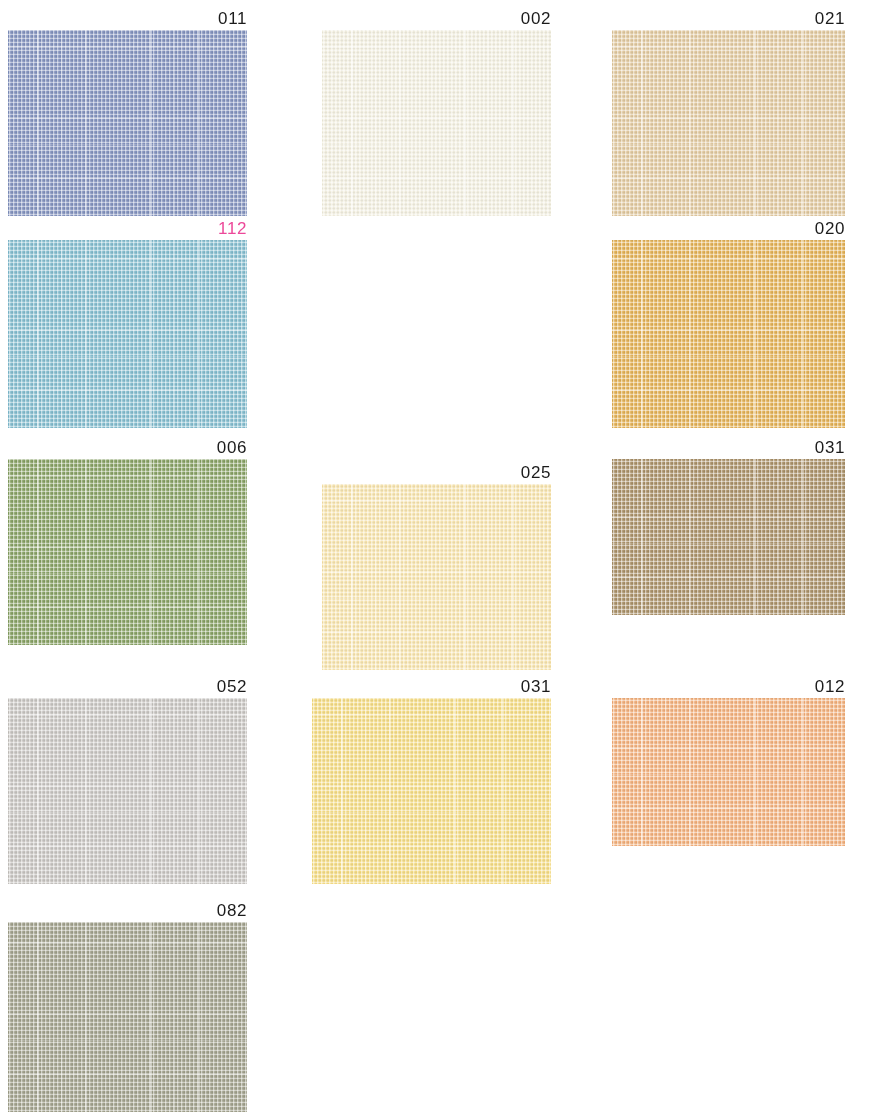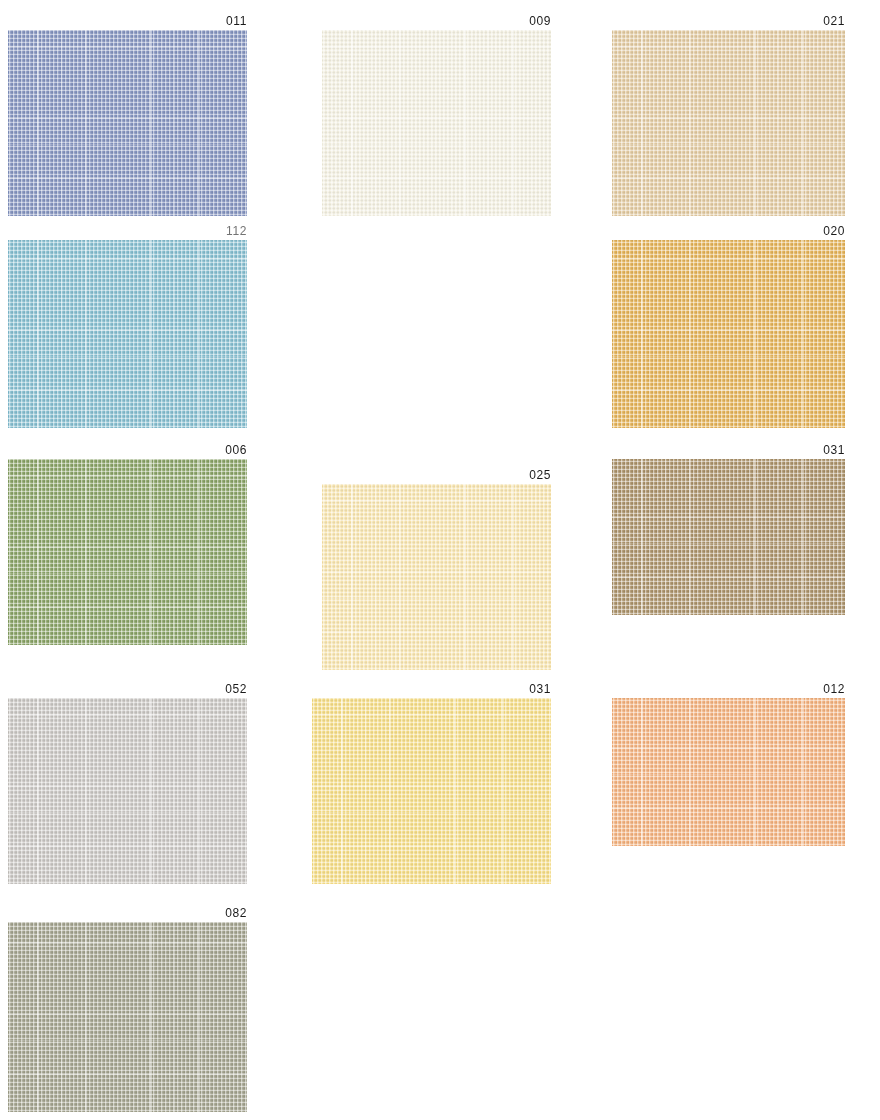--- a/index.html
+++ b/index.html
@@ -26,21 +26,21 @@
   .swatch-cell {
     position: absolute;
   }
 
   .swatch-label {
     position: absolute;
     right: 0;
     bottom: 100%;
     margin-bottom: 3px;
     font-family: "Liberation Sans", sans-serif;
-    font-size: 12px;
+    font-size: 17px;
     font-weight: 400;
     letter-spacing: 0.6px;
     color: #1b1b1b;
     line-height: 1;
     white-space: nowrap;
   }
 
   .swatch-chip {
     position: relative;
     width: 100%;
@@ -125,29 +125,29 @@
 </style>
 </head>
 <body>
 
 <div id="swatch-grid" style="background: rgb(255, 255, 255);">
     <div class="swatch-cell" style="left: 8px; top: 30px; width: 239px; height: 186px;">
       <div class="swatch-label" style="color: rgb(27, 27, 27);">011</div>
       <div class="swatch-chip" style="background-color: rgb(139, 154, 196); background-image: repeating-linear-gradient(90deg, rgb(124, 140, 184) 0px, rgb(124, 140, 184) 2px, rgb(139, 154, 196) 2px, rgb(139, 154, 196) 4px), repeating-linear-gradient(0deg, rgba(0, 0, 0, 0.03) 0px, rgba(0, 0, 0, 0.03) 2px, rgba(255, 255, 255, 0.05) 2px, rgba(255, 255, 255, 0.05) 4px);"></div>
     </div>
     <div class="swatch-cell" style="left: 322px; top: 30px; width: 229px; height: 186px;">
-      <div class="swatch-label" style="color: rgb(27, 27, 27);">009</div>
+      <div class="swatch-label" style="color: rgb(27, 27, 27);">002</div>
       <div class="swatch-chip" style="background-color: rgb(247, 244, 230); background-image: repeating-linear-gradient(90deg, rgb(239, 236, 220) 0px, rgb(239, 236, 220) 2px, rgb(247, 244, 230) 2px, rgb(247, 244, 230) 4px), repeating-linear-gradient(0deg, rgba(0, 0, 0, 0.03) 0px, rgba(0, 0, 0, 0.03) 2px, rgba(255, 255, 255, 0.05) 2px, rgba(255, 255, 255, 0.05) 4px);"></div>
     </div>
     <div class="swatch-cell" style="left: 612px; top: 30px; width: 233px; height: 186px;">
       <div class="swatch-label" style="color: rgb(27, 27, 27);">021</div>
       <div class="swatch-chip" style="background-color: rgb(230, 207, 168); background-image: repeating-linear-gradient(90deg, rgb(220, 195, 152) 0px, rgb(220, 195, 152) 2px, rgb(230, 207, 168) 2px, rgb(230, 207, 168) 4px), repeating-linear-gradient(0deg, rgba(0, 0, 0, 0.03) 0px, rgba(0, 0, 0, 0.03) 2px, rgba(255, 255, 255, 0.05) 2px, rgba(255, 255, 255, 0.05) 4px);"></div>
     </div>
     <div class="swatch-cell" style="left: 8px; top: 240px; width: 239px; height: 188px;">
-      <div class="swatch-label" style="color: #737373;">112</div>
+      <div class="swatch-label" style="color: #ec4899;">112</div>
       <div class="swatch-chip" style="background-color: rgb(140, 195, 212); background-image: repeating-linear-gradient(90deg, rgb(124, 182, 201) 0px, rgb(124, 182, 201) 2px, rgb(140, 195, 212) 2px, rgb(140, 195, 212) 4px), repeating-linear-gradient(0deg, rgba(0, 0, 0, 0.03) 0px, rgba(0, 0, 0, 0.03) 2px, rgba(255, 255, 255, 0.05) 2px, rgba(255, 255, 255, 0.05) 4px);"></div>
     </div>
     <div class="swatch-cell" style="left: 612px; top: 240px; width: 233px; height: 188px;">
       <div class="swatch-label" style="color: rgb(27, 27, 27);">020</div>
       <div class="swatch-chip" style="background-color: rgb(232, 184, 96); background-image: repeating-linear-gradient(90deg, rgb(221, 170, 78) 0px, rgb(221, 170, 78) 2px, rgb(232, 184, 96) 2px, rgb(232, 184, 96) 4px), repeating-linear-gradient(0deg, rgba(0, 0, 0, 0.03) 0px, rgba(0, 0, 0, 0.03) 2px, rgba(255, 255, 255, 0.05) 2px, rgba(255, 255, 255, 0.05) 4px);"></div>
     </div>
     <div class="swatch-cell" style="left: 8px; top: 459px; width: 239px; height: 186px;">
       <div class="swatch-label" style="color: rgb(27, 27, 27);">006</div>
       <div class="swatch-chip" style="background-color: rgb(143, 168, 109); background-image: repeating-linear-gradient(90deg, rgb(129, 154, 94) 0px, rgb(129, 154, 94) 2px, rgb(143, 168, 109) 2px, rgb(143, 168, 109) 4px), repeating-linear-gradient(0deg, rgba(0, 0, 0, 0.03) 0px, rgba(0, 0, 0, 0.03) 2px, rgba(255, 255, 255, 0.05) 2px, rgba(255, 255, 255, 0.05) 4px);"></div>
     </div>

